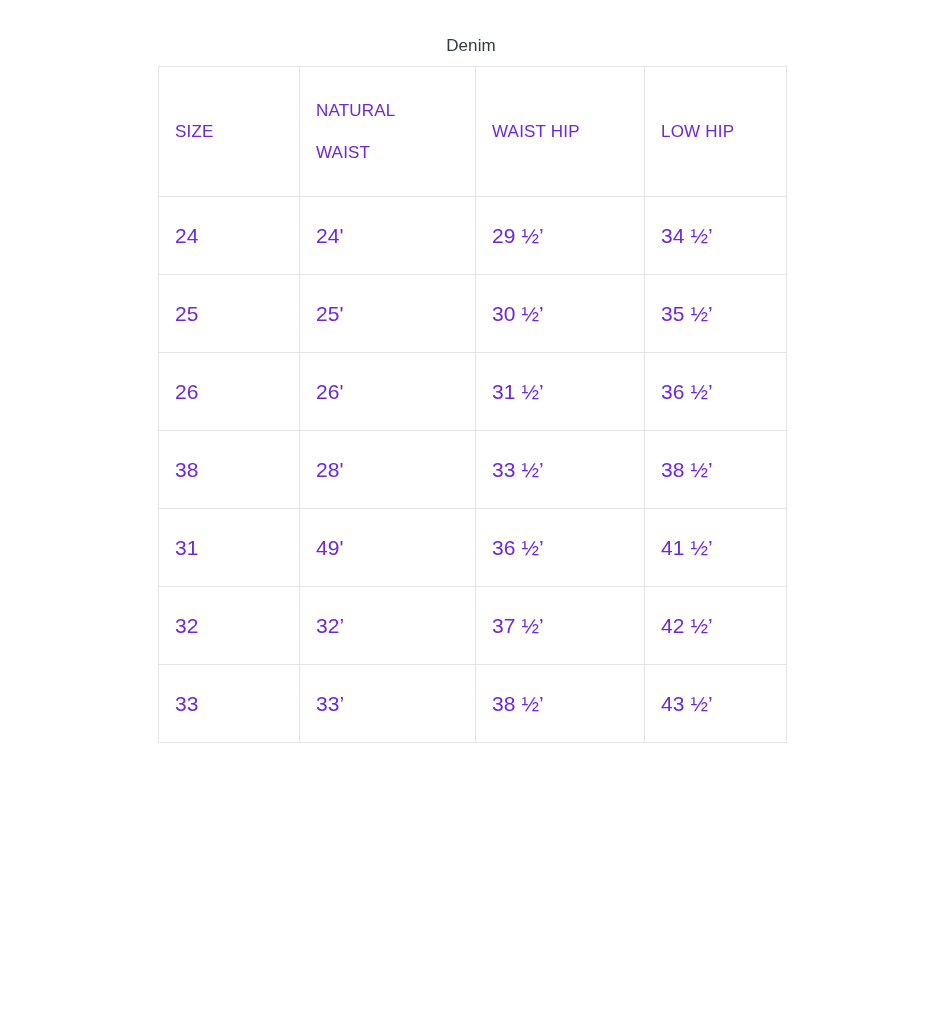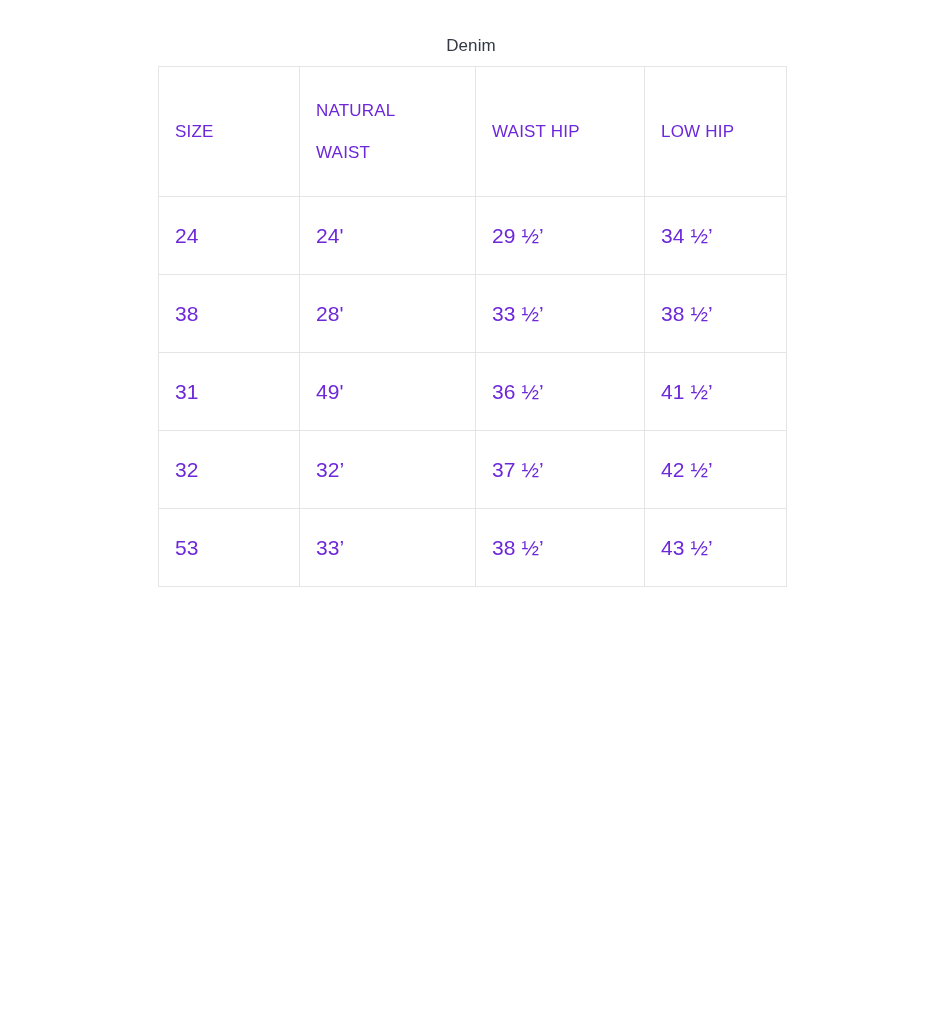--- a/index.html
+++ b/index.html
@@ -117,39 +117,51 @@
         </tr>
       </thead>
       <tbody>
           <tr>
             <td class="c-size">24</td>
             <td class="c-waist">24'</td>
             <td class="c-high_hip">29 ½’</td>
             <td class="c-low_hip">34 ½’</td>
           </tr>
           <tr>
+            <td class="c-size">25</td>
+            <td class="c-waist">25'</td>
+            <td class="c-high_hip">30 ½’</td>
+            <td class="c-low_hip">35 ½’</td>
+          </tr>
+          <tr>
+            <td class="c-size">26</td>
+            <td class="c-waist">26'</td>
+            <td class="c-high_hip">31 ½’</td>
+            <td class="c-low_hip">36 ½’</td>
+          </tr>
+          <tr>
             <td class="c-size">38</td>
             <td class="c-waist">28'</td>
             <td class="c-high_hip">33 ½’</td>
             <td class="c-low_hip">38 ½’</td>
           </tr>
           <tr>
             <td class="c-size">31</td>
             <td class="c-waist">49'</td>
             <td class="c-high_hip">36 ½’</td>
             <td class="c-low_hip">41 ½’</td>
           </tr>
           <tr>
             <td class="c-size">32</td>
             <td class="c-waist">32’</td>
             <td class="c-high_hip">37 ½’</td>
             <td class="c-low_hip">42 ½’</td>
           </tr>
           <tr>
-            <td class="c-size">53</td>
+            <td class="c-size">33</td>
             <td class="c-waist">33’</td>
             <td class="c-high_hip">38 ½’</td>
             <td class="c-low_hip">43 ½’</td>
           </tr>
         </tbody>
     </table>
   </div>
 
 </div>
 

